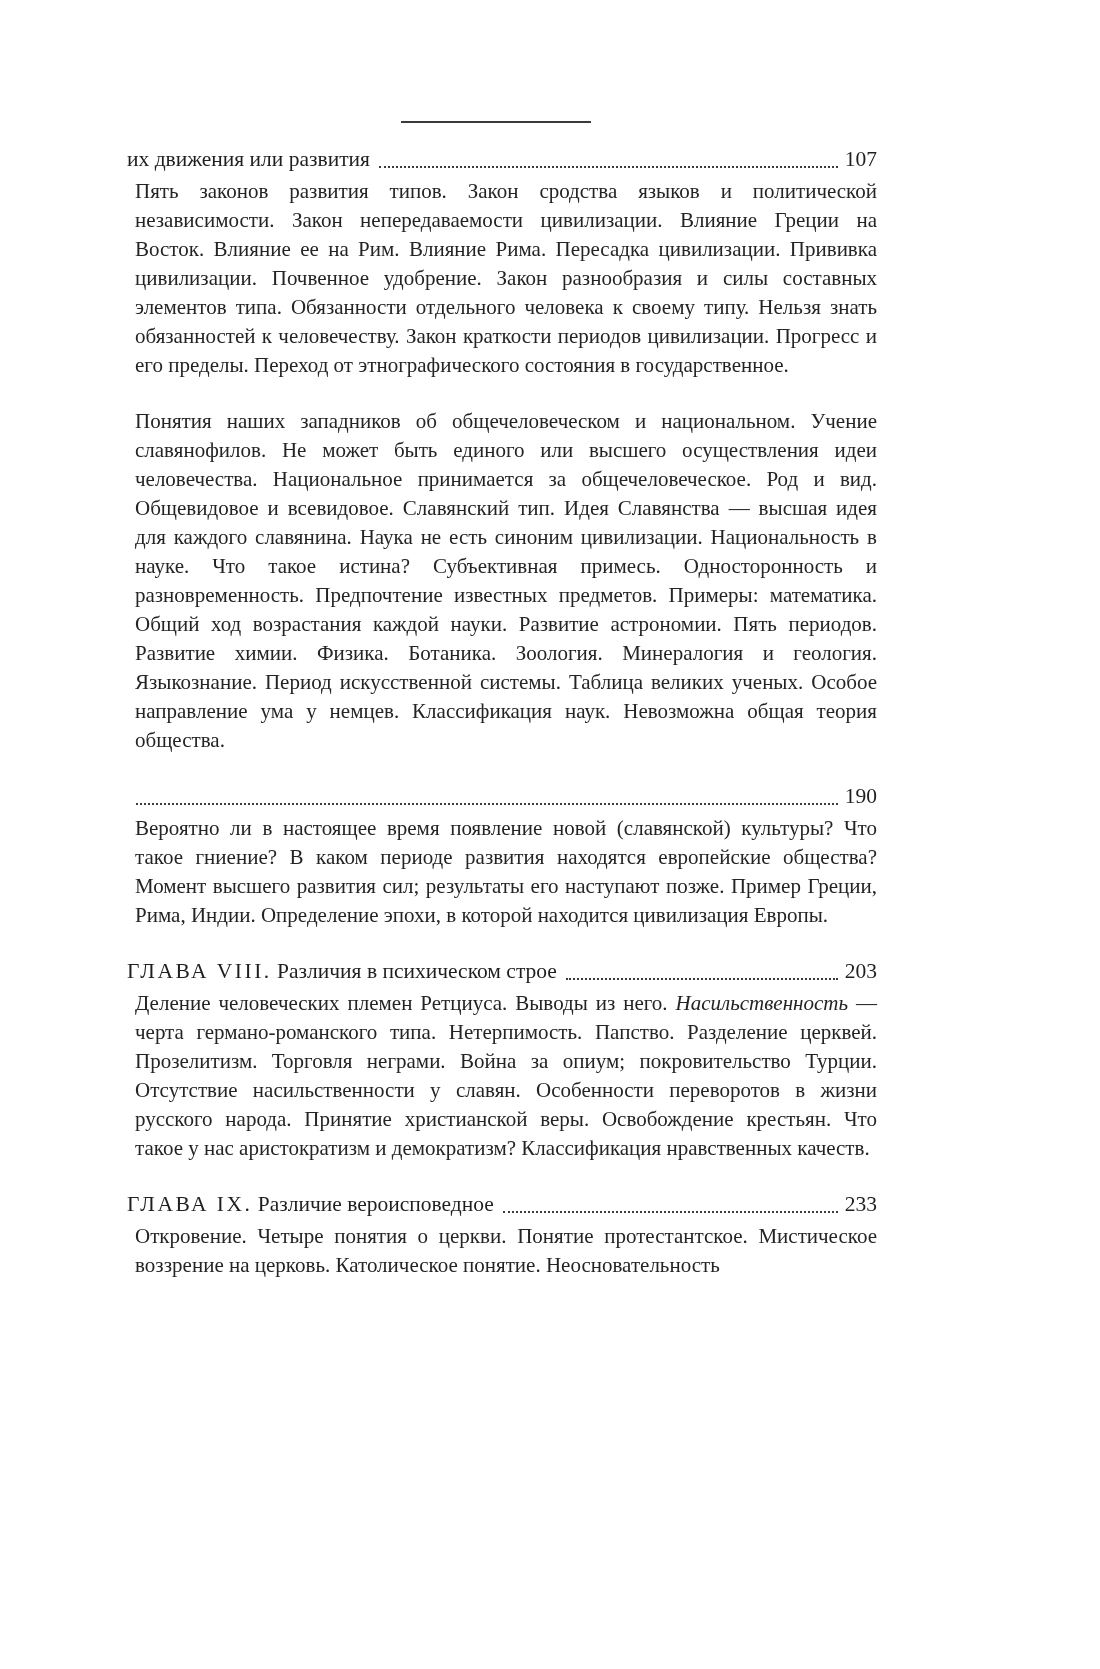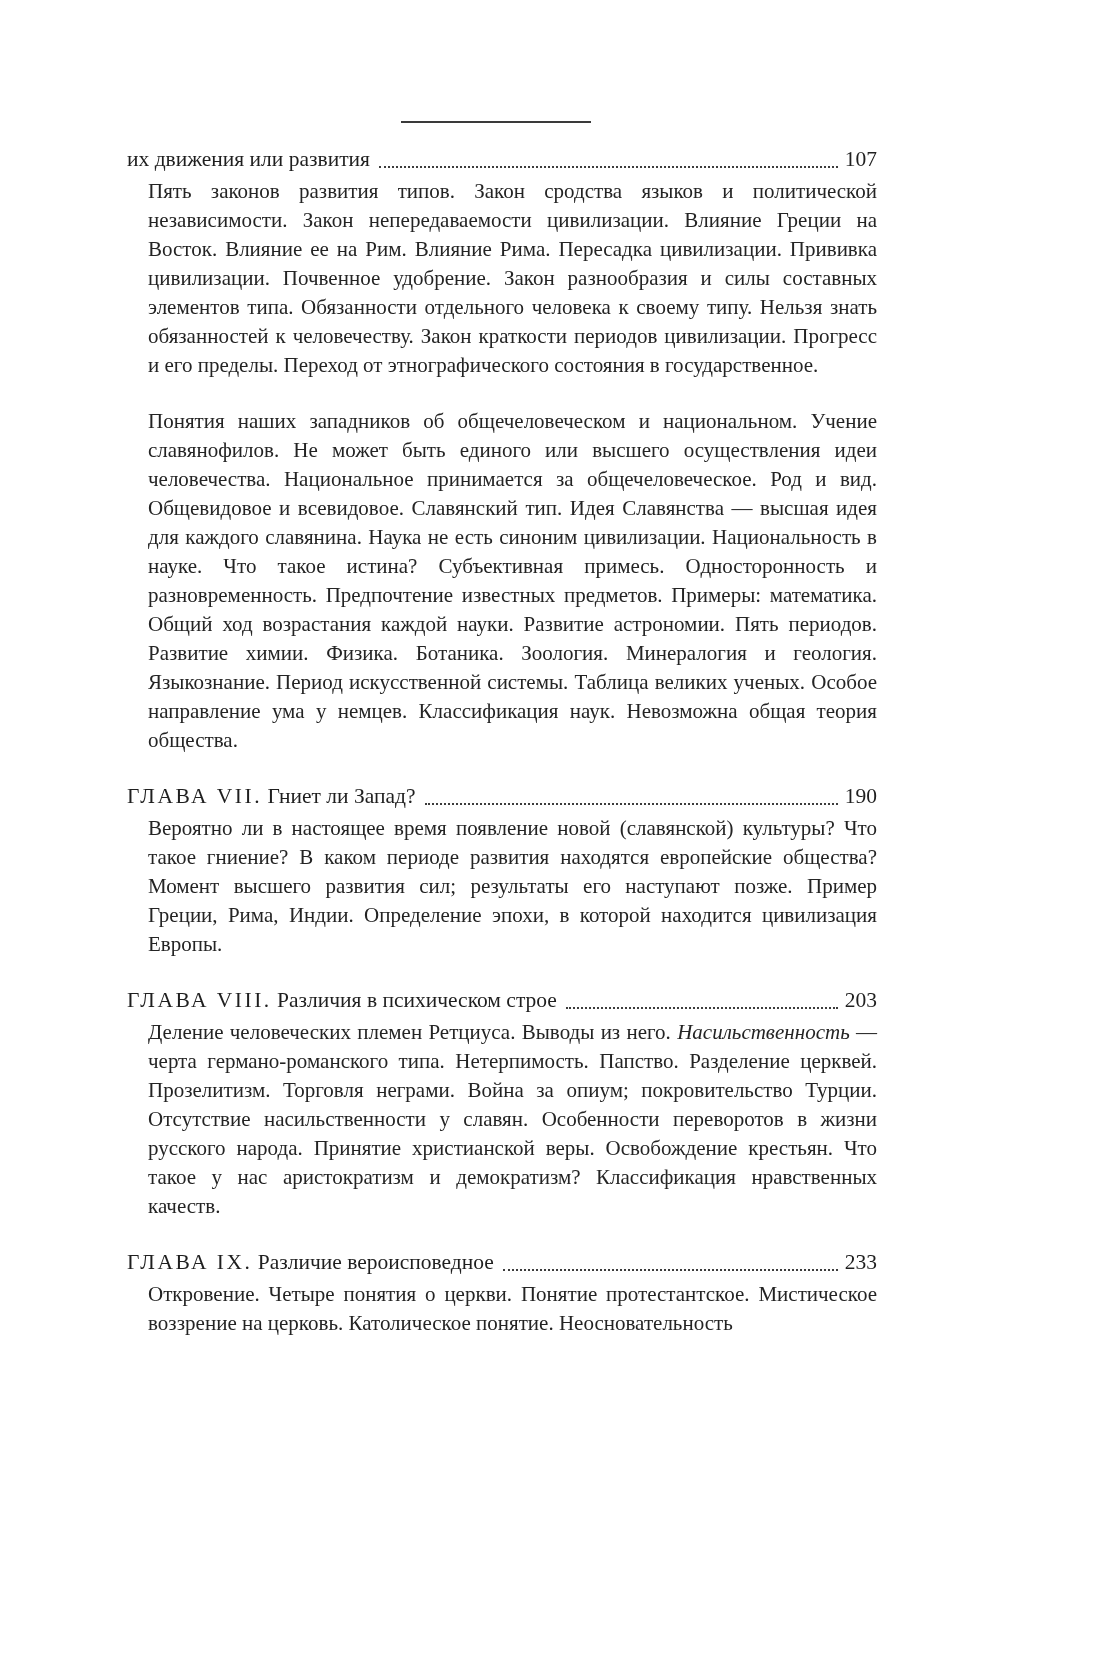--- a/index.html
+++ b/index.html
@@ -48,21 +48,21 @@
     content: "";
     position: absolute;
     left: 9px;
     right: 7px;
     bottom: 6px;
     border-bottom: 2.5px dotted #3c3c3c;
   }
   .pagenum { white-space: nowrap; font-family: Liberation Serif, serif; }
   .desc {
     margin-top: 3px;
-    margin-left: 33px;
+    margin-left: 20px;
     font-size: 21px;
     line-height: 29px;
     text-align: justify;
     color: #242424;
   }
   .desc em { font-style: italic; }
 </style>
 </head>
 <body>
 
@@ -78,21 +78,20 @@
           </div>
         </div>
         <p class="desc"><span>Пять законов развития типов. Закон сродства языков и политической независимости. Закон непередаваемости цивилизации. Влияние Греции на Восток. Влияние ее на Рим. Влияние Рима. Пересадка цивилизации. Прививка цивилизации. Почвенное удобрение. Закон разнообразия и силы составных элементов типа. Обязанности отдельного человека к своему типу. Нельзя знать обязанностей к человечеству. Закон краткости периодов цивилизации. Прогресс и его пределы. Переход от этнографического состояния в государственное.</span></p>
       </section>
       <section class="entry">
         <p class="desc"><span>Понятия наших западников об общечеловеческом и национальном. Учение славянофилов. Не может быть единого или высшего осуществления идеи человечества. Национальное принимается за общечеловеческое. Род и вид. Общевидовое и всевидовое. Славянский тип. Идея Славянства — высшая идея для каждого славянина. Наука не есть синоним цивилизации. Национальность в науке. Что такое истина? Субъективная примесь. Односторонность и разновременность. Предпочтение известных предметов. Примеры: математика. Общий ход возрастания каждой науки. Развитие астрономии. Пять периодов. Развитие химии. Физика. Ботаника. Зоология. Минералогия и геология. Языкознание. Период искусственной системы. Таблица великих ученых. Особое направление ума у немцев. Классификация наук. Невозможна общая теория общества.</span></p>
       </section>
       <section class="entry">
         <div class="heading">
           <div class="h-last">
-            <span class="h-text"><span class="chapter-label">ГЛАВА VII.</span> Гниет ли Запад?</span>
             <span class="leader"></span>
             <span class="pagenum">190</span>
           </div>
         </div>
         <p class="desc"><span>Вероятно ли в настоящее время появление новой (славянской) культуры? Что такое гниение? В каком периоде развития находятся европейские общества? Момент высшего развития сил; результаты его наступают позже. Пример Греции, Рима, Индии. Определение эпохи, в которой находится цивилизация Европы.</span></p>
       </section>
       <section class="entry">
         <div class="heading">
           <div class="h-last">
             <span class="h-text"><span class="chapter-label">ГЛАВА VIII.</span> Различия в психическом строе</span>

